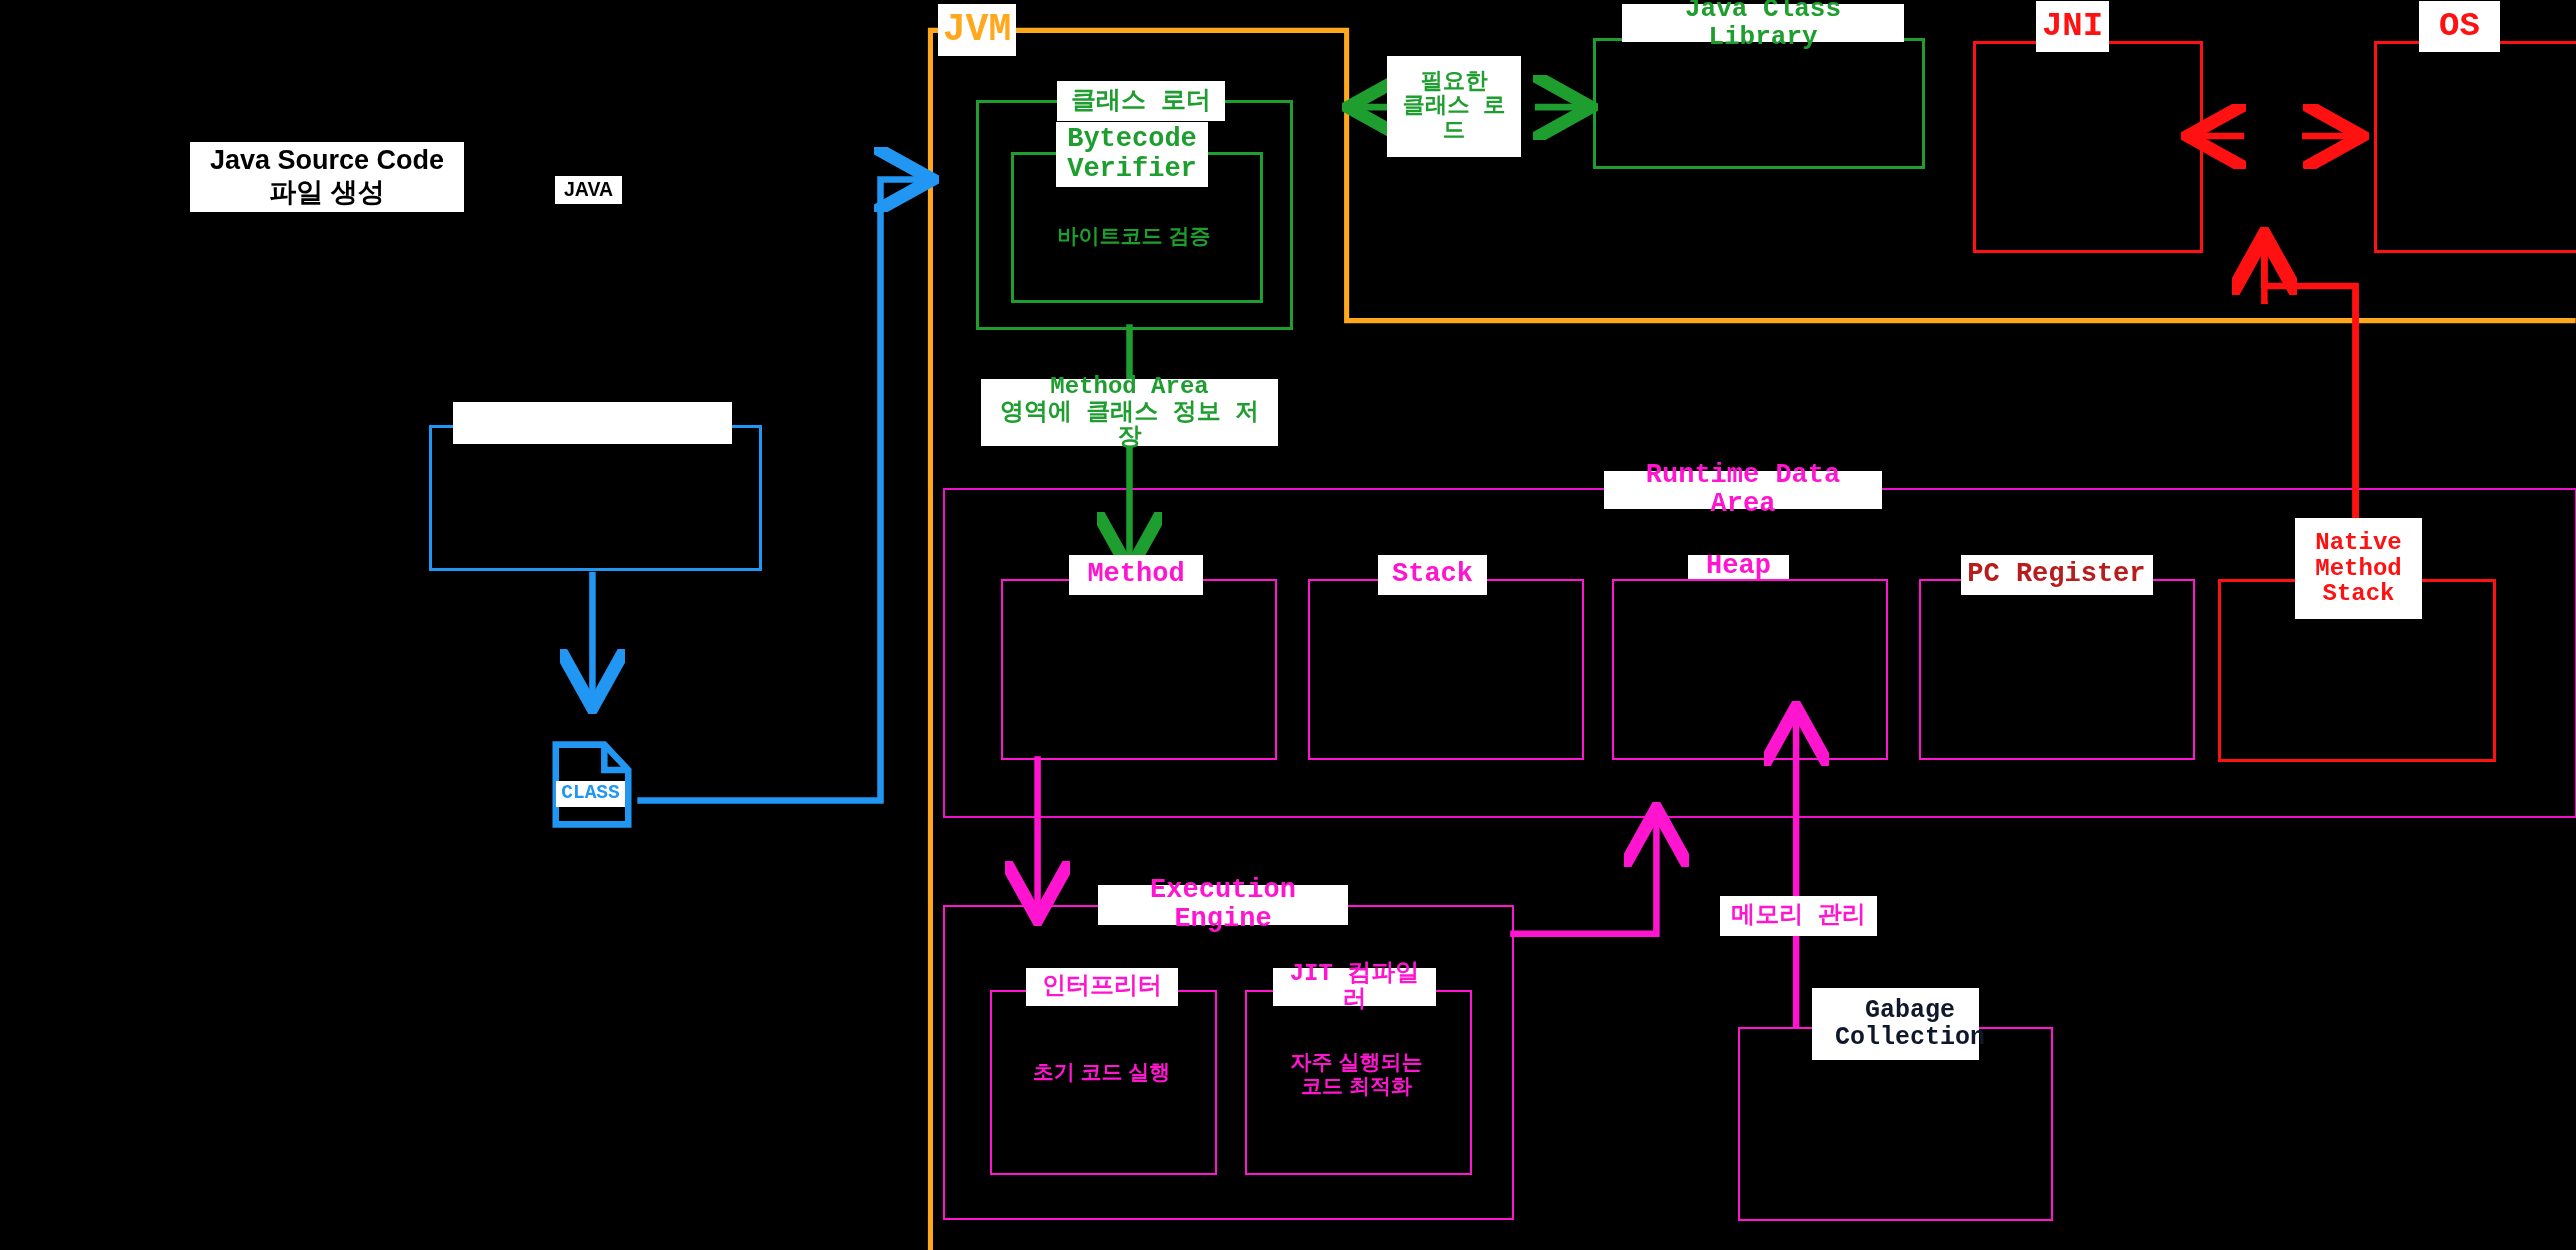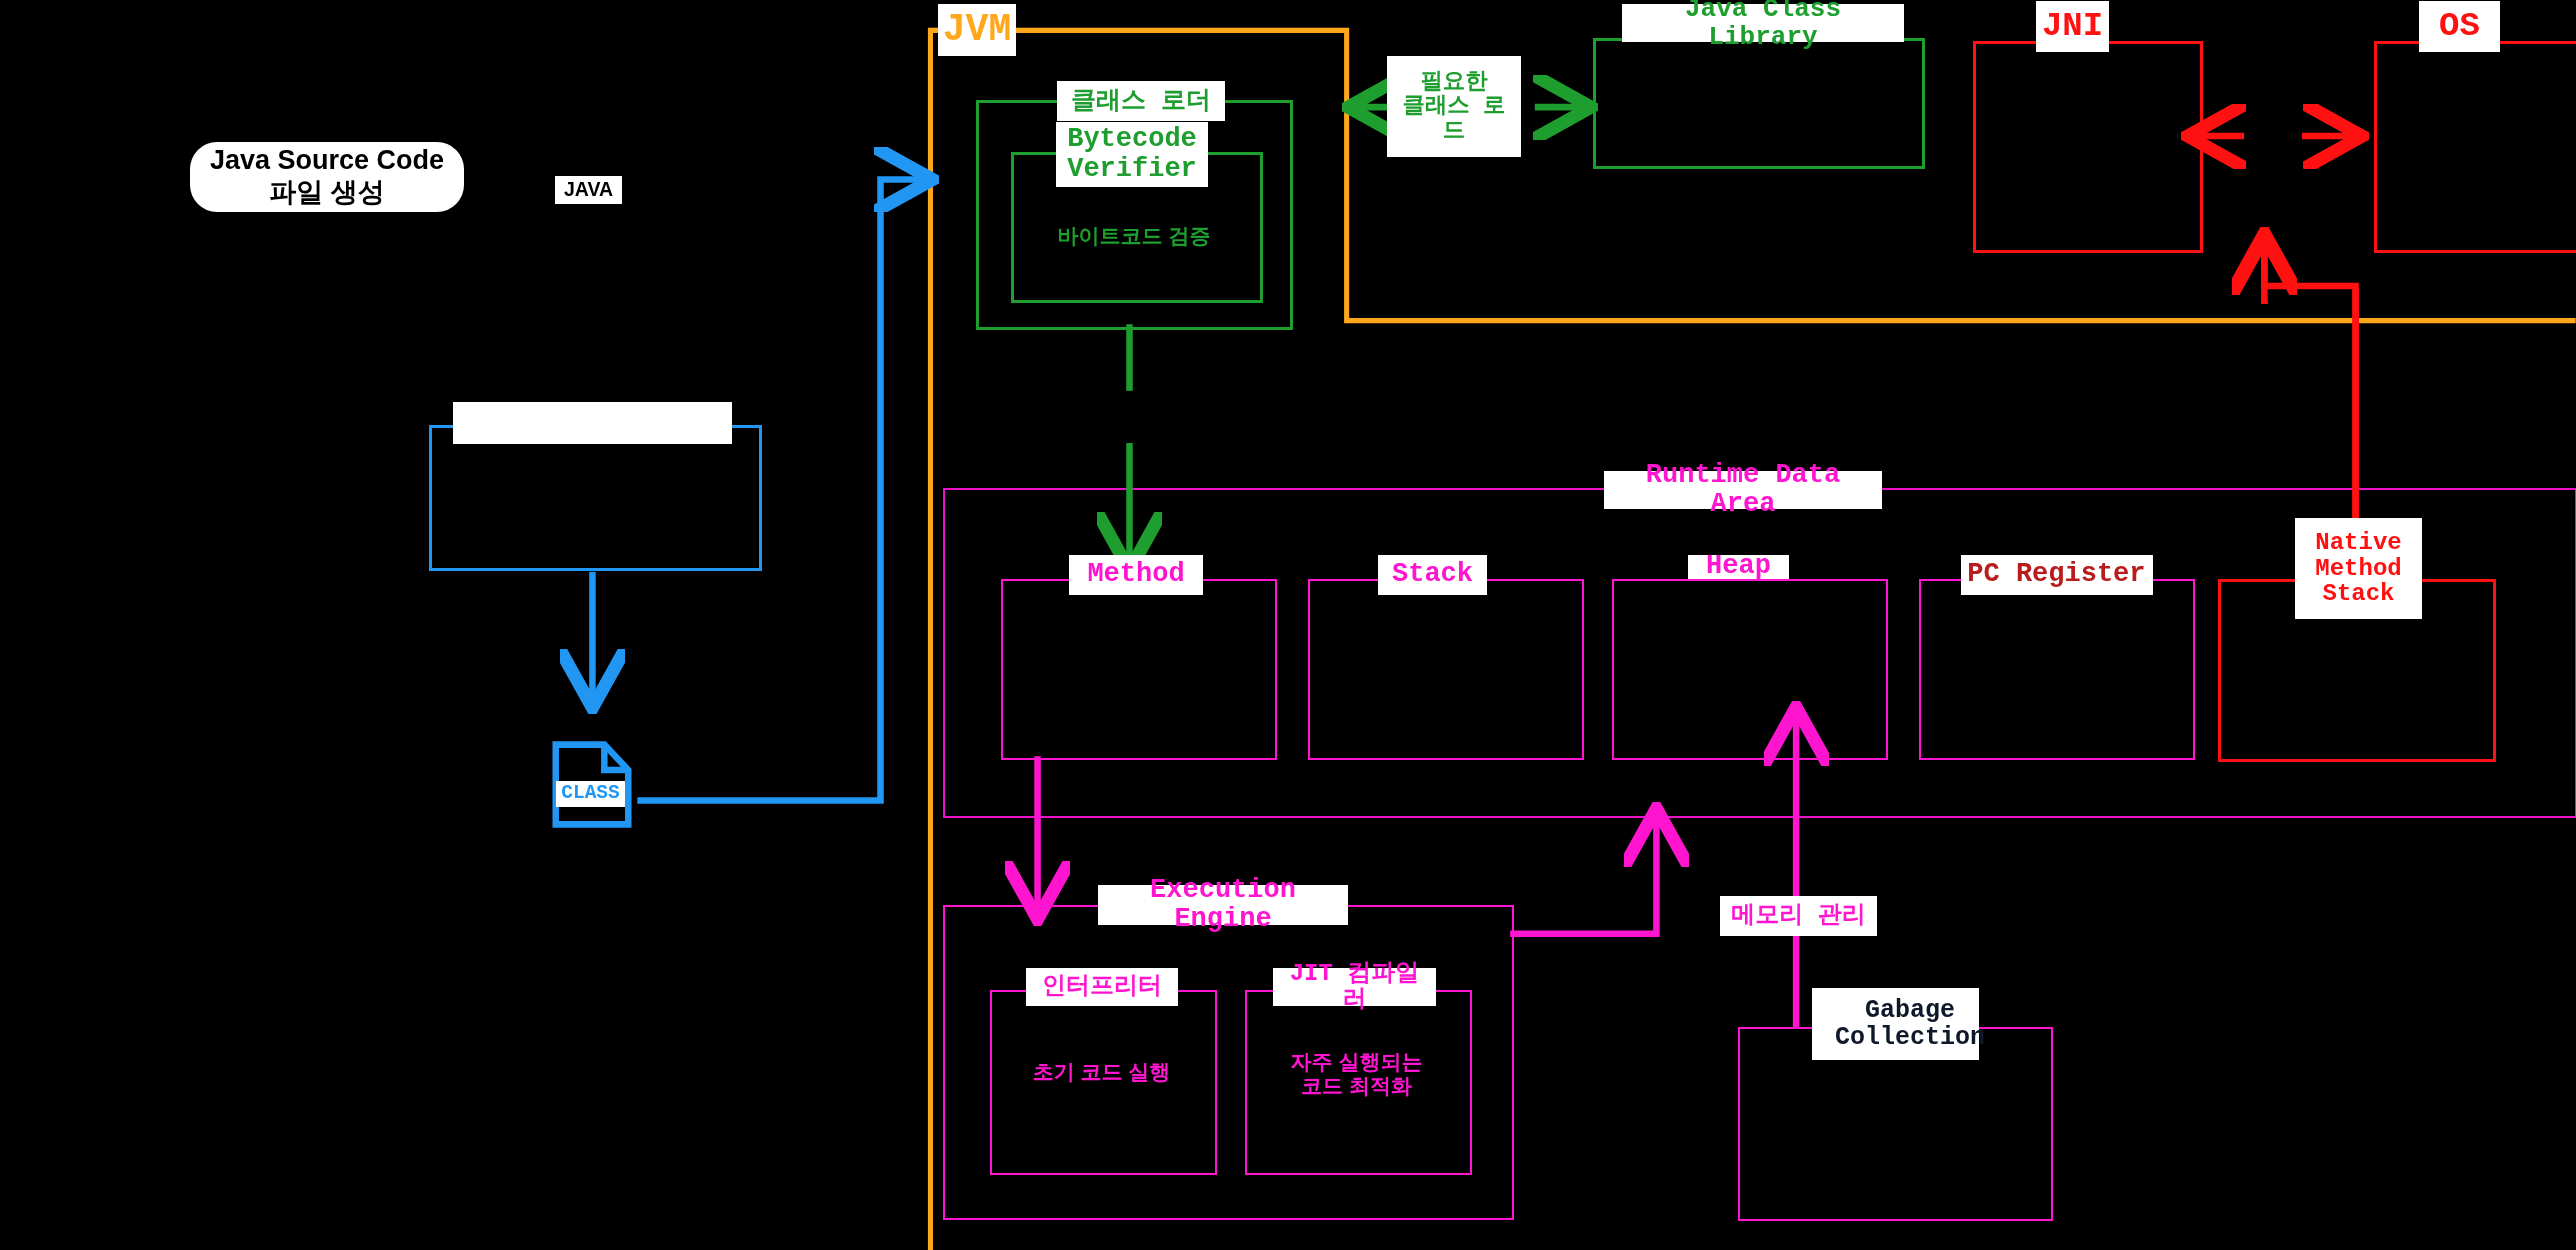--- a/index.html
+++ b/index.html
@@ -123,21 +123,21 @@
 
     <g stroke="#ff15d0" stroke-width="9" fill="none">
       <path d="M2086,1290 L2288,1290 L2288,1135" marker-end="url(#ah-mag)"></path>
     </g>
 
     <g stroke="#ff15d0" stroke-width="9" fill="none">
       <path d="M2481,1420 L2481,995" marker-end="url(#ah-mag)"></path>
     </g>
   </svg>
 
-  <div class="abs" style="left:190px;top:142px;width:274px;height:70px;background:#ffffff;display:flex;align-items:center;justify-content:center;border-radius:27px;">
+  <div class="abs" style="left:190px;top:142px;width:274px;height:70px;background:#ffffff;display:flex;align-items:center;justify-content:center;">
     <div class="c-white" style="font-size:27px;font-weight:bold;text-align:center;white-space:pre-line;line-height:1.18;color:#000;">Java Source Code
 파일 생성</div>
   </div>
 
   <div class="abs" style="left:555px;top:176px;width:67px;height:27.5px;background:#ffffff;display:flex;align-items:center;justify-content:center;">
     <div style="font-size:19.5px;font-weight:bold;color:#000;">JAVA</div>
   </div>
 
   <div class="abs b-blue" style="left:429px;top:425px;width:327px;height:140px;"></div>
   <div class="chip" style="left:453px;top:402px;width:279px;height:42px;font-size:25px;">자바 컴파일러 (javac)</div>
@@ -167,20 +167,22 @@
 
   <div class="abs b-green" style="left:1593px;top:38px;width:326px;height:125px;"></div>
   <div class="chip" style="left:1622px;top:3.6px;width:282px;height:38px;font-size:26px;color:#1e9e2e;">Java Class Library</div>
 
   <div class="abs b-red" style="left:1973px;top:41px;width:224px;height:206px;"></div>
   <div class="chip" style="left:2036px;top:0.7px;width:73px;height:51px;font-size:34px;color:#ff1111;">JNI</div>
 
   <div class="abs b-red" style="left:2374px;top:41px;width:224px;height:206px;"></div>
   <div class="chip" style="left:2419px;top:0.7px;width:81px;height:51px;font-size:34px;color:#ff1111;">OS</div>
 
+  <div class="chip" style="left:981px;top:379px;width:297px;height:67px;font-size:24px;color:#1e9e2e;">Method Area
+영역에 클래스 정보 저장</div>
 
   <div class="abs b-magenta" style="left:943px;top:488px;width:1630px;height:326px;"></div>
   <div class="chip" style="left:1604px;top:471px;width:278px;height:38px;font-size:27px;color:#ff15d0;">Runtime Data Area</div>
 
   <div class="abs b-magenta2" style="left:1001px;top:579px;width:272px;height:177px;"></div>
   <div class="chip" style="left:1069px;top:555px;width:134px;height:40px;font-size:27px;color:#ff15d0;">Method</div>
 
   <div class="abs b-magenta2" style="left:1308px;top:579px;width:272px;height:177px;"></div>
   <div class="chip" style="left:1378px;top:555px;width:109px;height:40px;font-size:27px;color:#ff15d0;">Stack</div>
 

